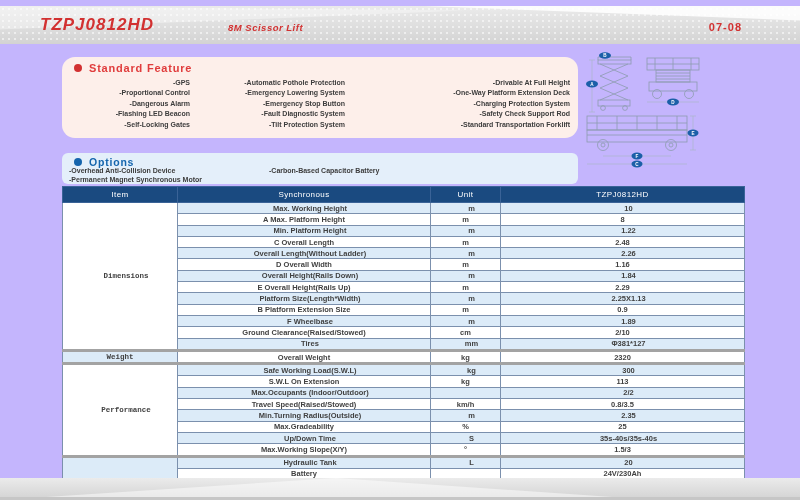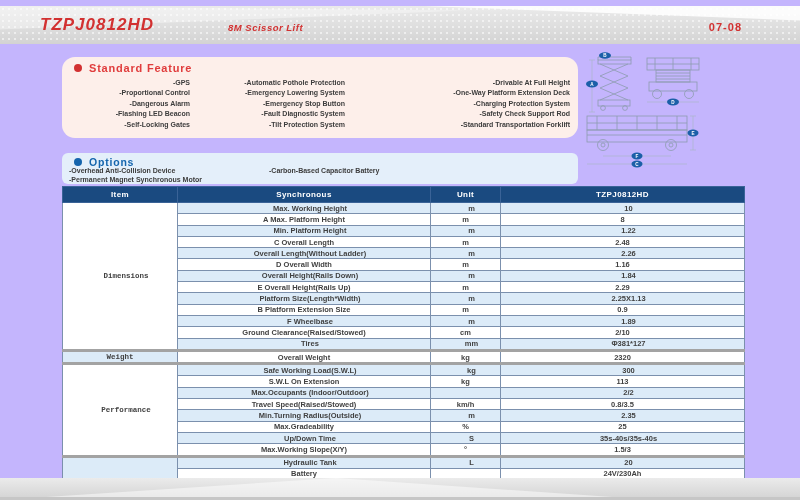--- a/index.html
+++ b/index.html
@@ -42,21 +42,21 @@
   .options-box .box-title{position:absolute;left:12px;top:3px;font-size:10.5px;color:#1565ad;}
   .o-grid{position:absolute;left:7px;top:14px;display:grid;grid-template-columns:200px auto;
     grid-auto-rows:8.5px;}
   .o-item{font-size:7px;font-weight:bold;color:#3c3c3c;white-space:nowrap;}
 
   .table-title{position:absolute;left:62px;top:169px;font-size:10.5px;color:#1565ad;}
 
   
   table.spec{position:absolute;left:62px;top:186px;width:682px;border-collapse:collapse;
     table-layout:fixed;}
-  table.spec th{background:#1a4a80;color:#fff;font-size:8px;font-weight:bold;
+  table.spec th{background:#1a4a80;color:#fff;font-size:8px;font-weight:normal;
     height:13px;border:1px solid #3a6397;letter-spacing:.4px;}
   table.spec td{height:10.3px;padding:0 2px;font-size:7.5px;font-weight:bold;color:#414141;
     text-align:center;border:1px solid #76679a;border-color:#7b90ad;white-space:nowrap;
     overflow:hidden;}
   table.spec{border:1px solid #1a4a80;}
   tr.r-light td{background:#dcebf8;padding-left:14px;}
   tr.r-white td{background:#ffffff;}
   td.item-cell{font-weight:bold;color:#4a4a4a;font-family:Liberation Mono, monospace;}
   td.item-cell.sec-white{background:#ffffff !important;}
   td.item-cell.sec-light{background:#dcebf8 !important;}

